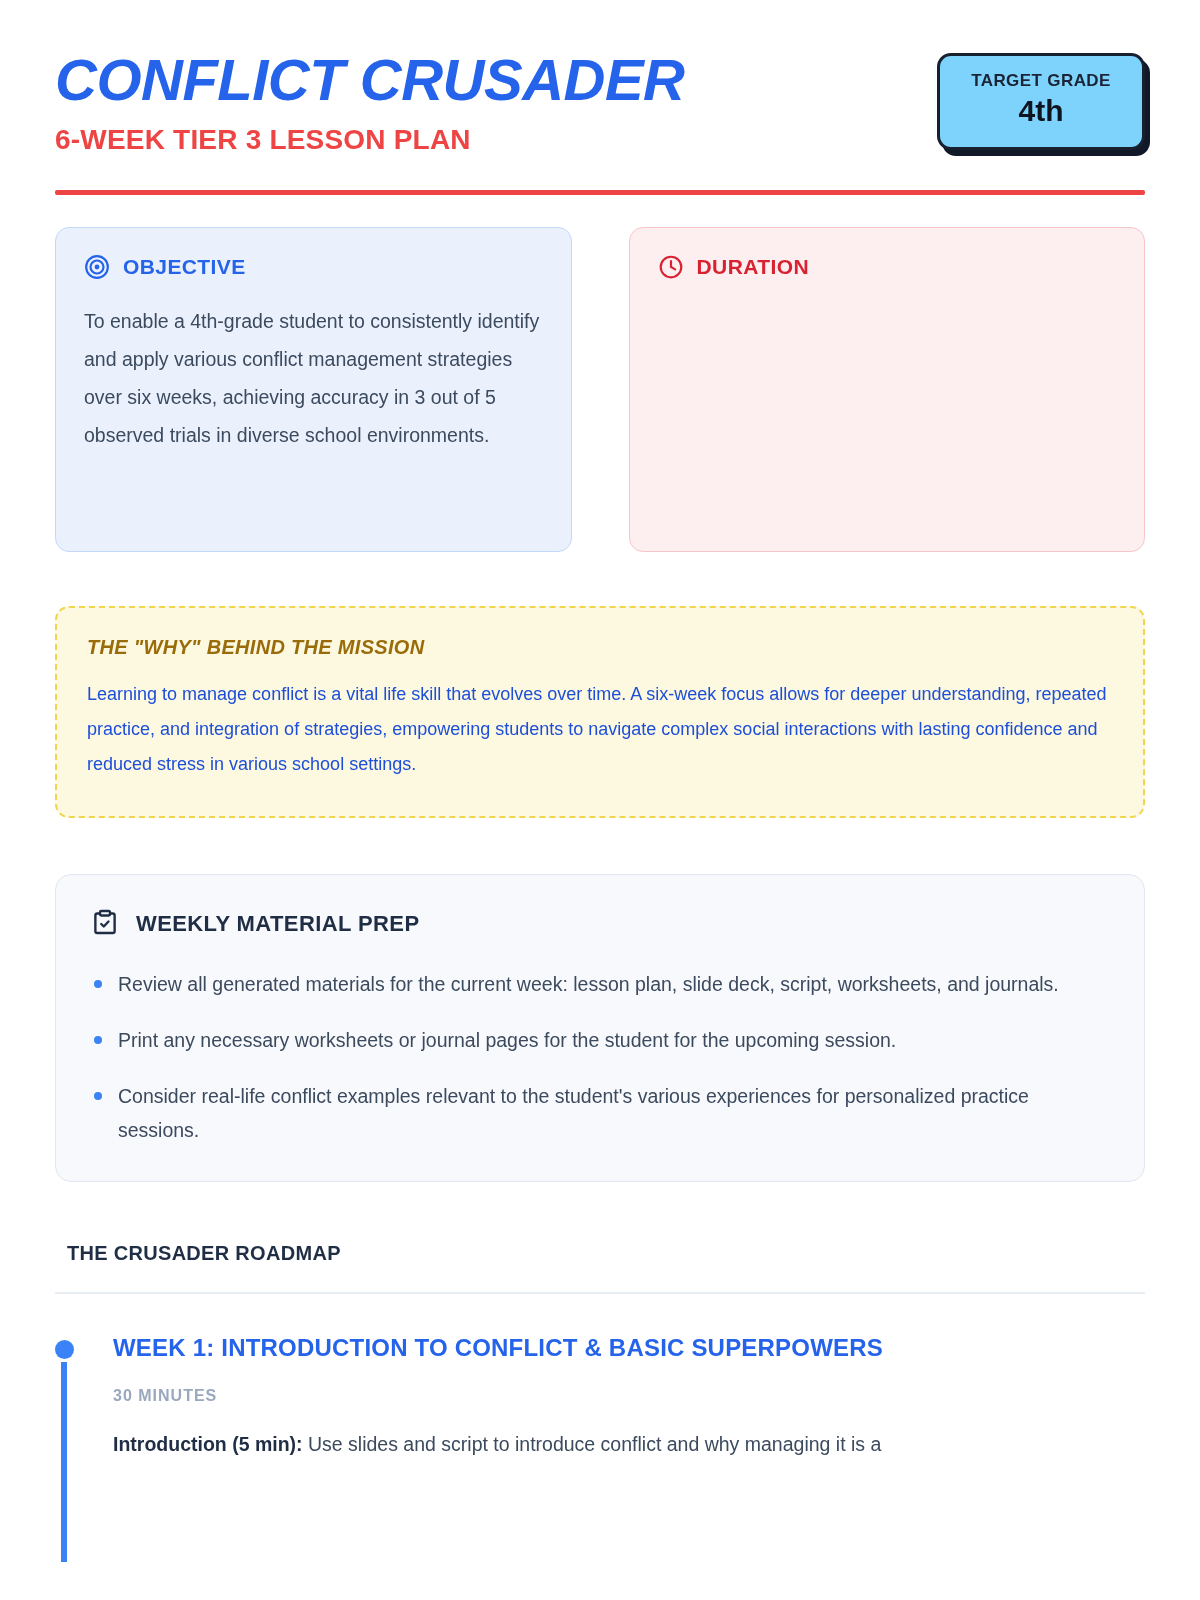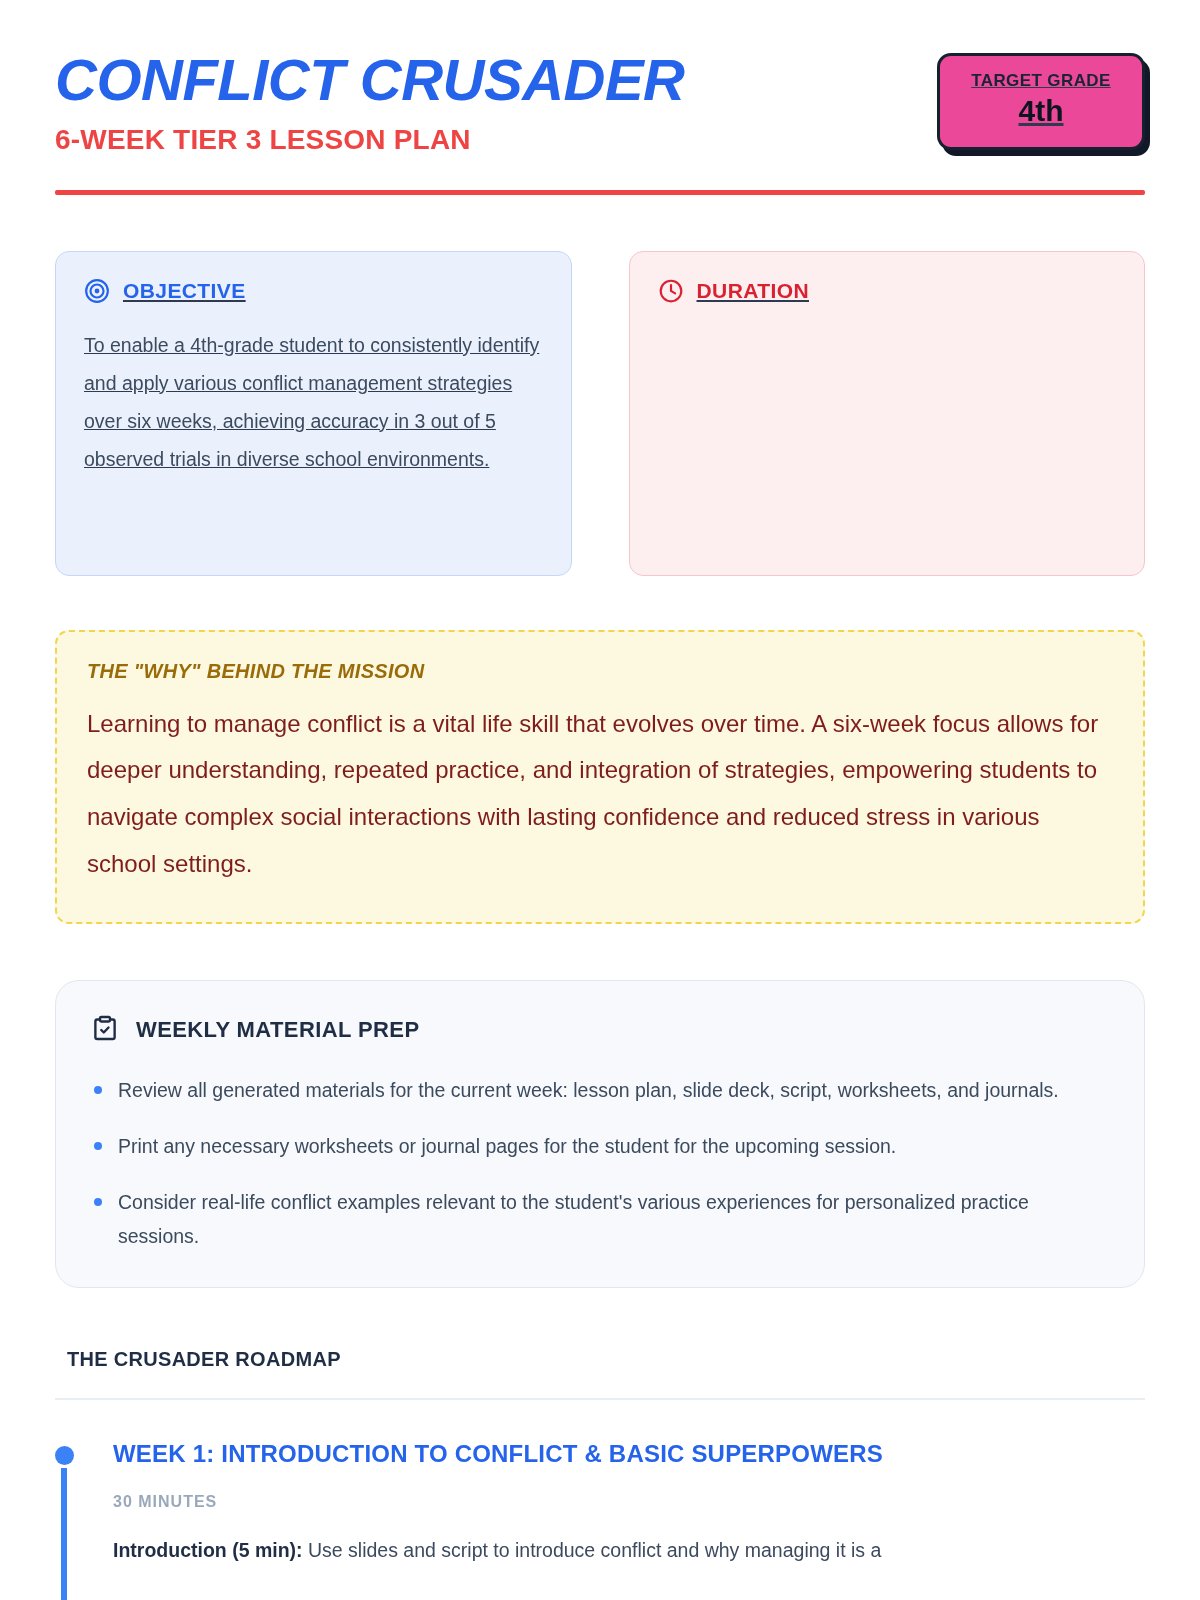--- a/index.html
+++ b/index.html
@@ -43,29 +43,28 @@
   }
   .sub-title {
     font-size: 28px;
     font-weight: 800;
     color: #ef4444;
     letter-spacing: 0.2px;
     margin: 14px 0 0 0;
     line-height: 1.1;
   }
   .grade-badge {
-    background: #ec4899;
+    background: #7dd3fc;
     border: 3px solid #17202e;
     border-radius: 14px;
     box-shadow: 5px 6px 0 #111827;
     padding: 16px 26px 18px 26px;
     text-align: center;
     min-width: 150px;
     margin-top: 7px;
-    text-decoration: underline;
   }
   .grade-label {
     font-size: 17px;
     font-weight: 800;
     color: #1b2436;
     letter-spacing: 0.4px;
     line-height: 1.1;
   }
   .grade-value {
     font-size: 30px;
@@ -78,22 +77,21 @@
     height: 5px;
     background: #ef4444;
     border-radius: 2px;
     margin-top: 34px;
   }
 
   
   .cards-row {
     display: flex;
     gap: 57px;
-    margin-top: 56px;
-    text-decoration: underline;
+    margin-top: 32px;
   }
   .card {
     flex: 1;
     border-radius: 14px;
     box-sizing: border-box;
     padding: 26px 28px 30px 28px;
     min-height: 325px;
   }
   .card.objective {
     background: #eaf1fd;
@@ -133,31 +131,31 @@
   }
   .why-title {
     font-size: 20px;
     font-weight: 800;
     font-style: italic;
     color: #9a6b09;
     letter-spacing: 0.3px;
     margin-bottom: 18px;
   }
   .why-body {
-    font-size: 24px;
+    font-size: 18px;
     line-height: 1.95;
-    color: #7f1d1d;
+    color: #1d4ed8;
   }
 
   
   .prep-card {
     margin-top: 56px;
     background: #f7f9fc;
     border: 1.5px solid #e1e7f0;
-    border-radius: 24px;
+    border-radius: 16px;
     padding: 32px 34px 34px 34px;
   }
   .prep-head {
     display: flex;
     align-items: center;
     gap: 16px;
     margin-bottom: 26px;
   }
   .prep-title {
     font-size: 22px;

